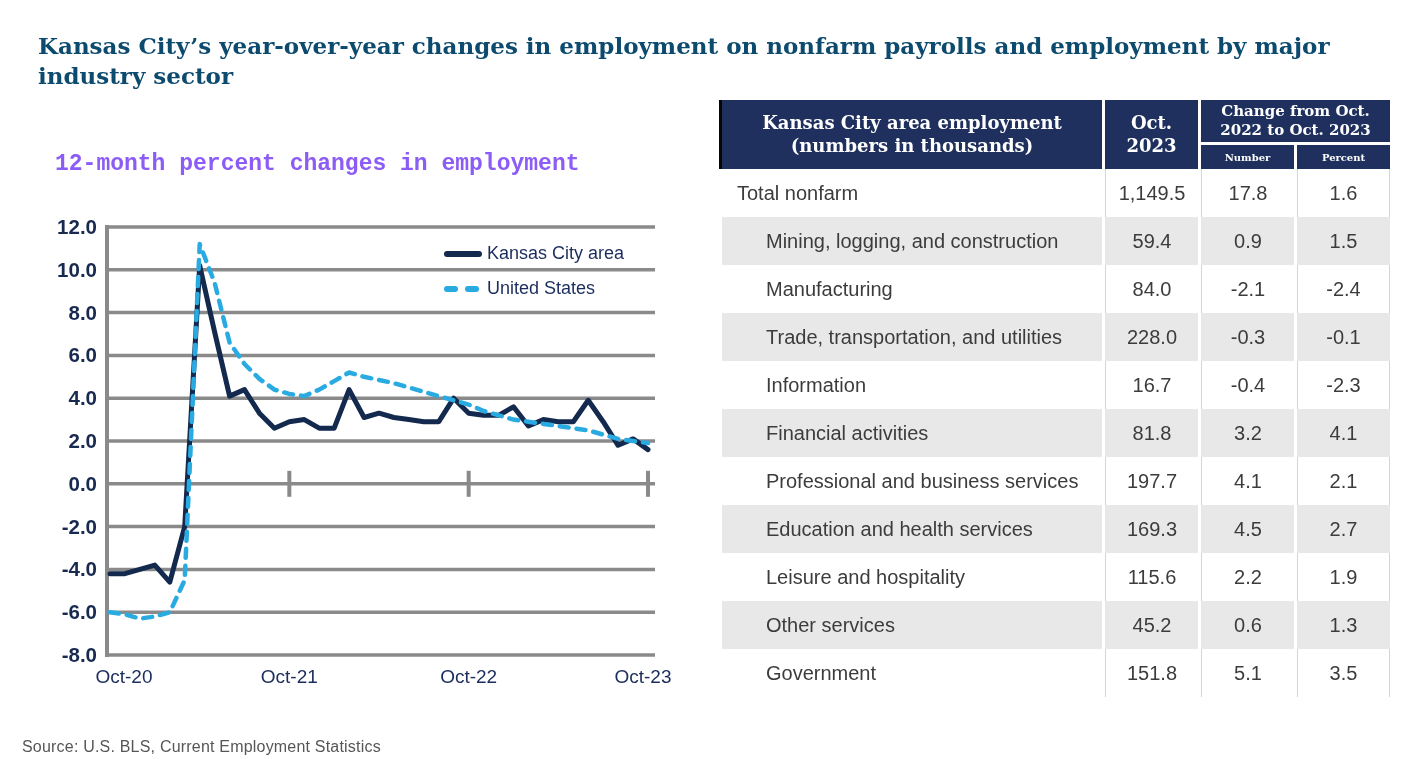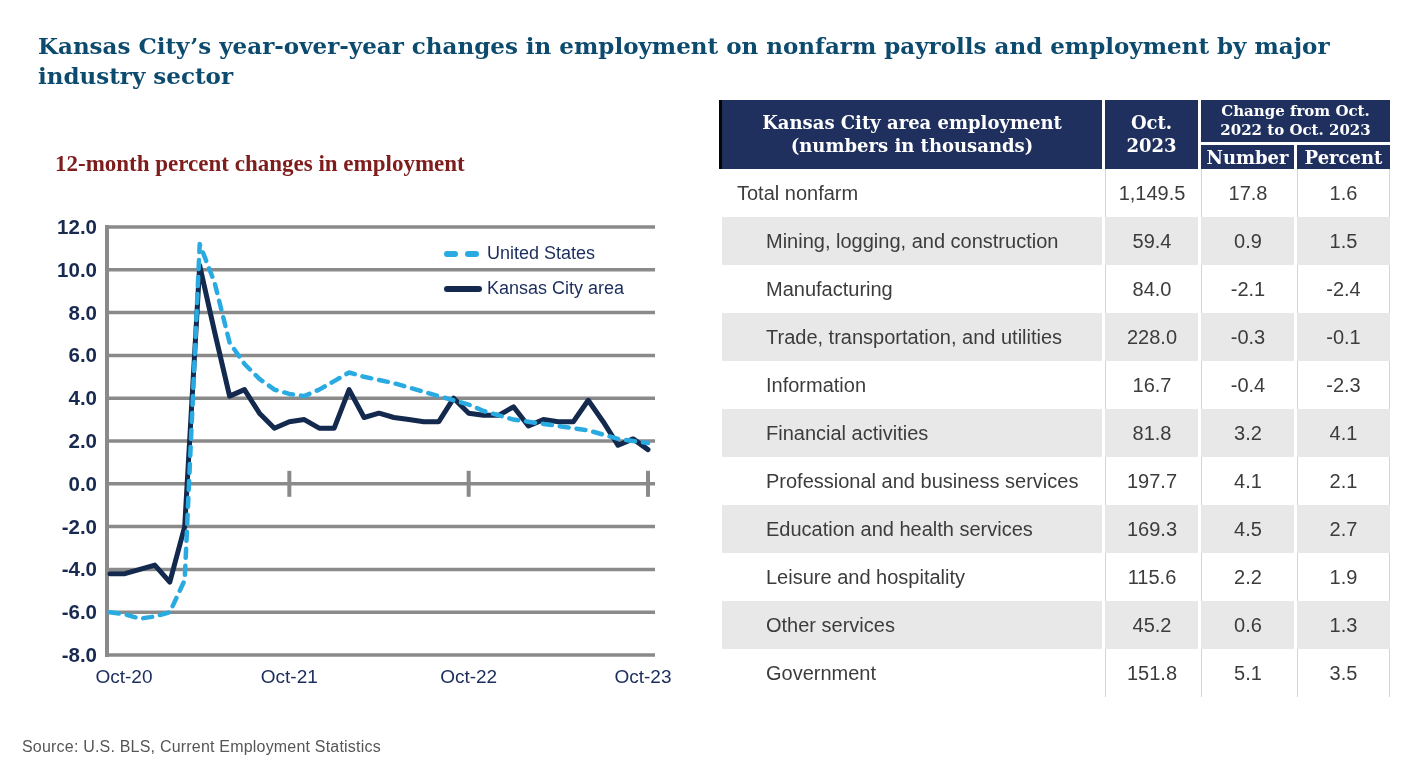--- a/index.html
+++ b/index.html
@@ -8,22 +8,22 @@
     font-family:"Liberation Sans",sans-serif;overflow:hidden;
   }
   
   .page-title{
     position:absolute;left:38px;top:16px;width:1330px;
     font-family:"DejaVu Serif","Liberation Serif",serif;
     font-weight:bold;font-size:23px;line-height:30px;color:#0c4a6e;
   }
   .chart-title{
     position:absolute;left:55px;top:144px;width:640px;
-    font-family:Liberation Serif, serif;
-    font-weight:bold;font-size:23px;color:#7f1d1d;margin-top:7px;
+    font-family:Liberation Mono, monospace;
+    font-weight:bold;font-size:23px;color:#8b5cf6;margin-top:7px;
   }
   .source-note{
     position:absolute;left:22px;top:722px;
     font-size:16px;color:#565656;letter-spacing:.2px;
   }
   
   .chart-host{position:absolute;left:30px;top:210px;width:660px;height:500px;}
   .chart-host svg{position:absolute;left:0;top:0;}
   .legend{position:absolute;left:414px;top:30px;display:flex;flex-direction:column;gap:8px;}
   .legend-item{display:flex;align-items:center;height:27px;}
@@ -39,21 +39,21 @@
     grid-template-rows:42px 24px;gap:3px;background:#ffffff;
   }
   .header-edge{position:absolute;left:-3px;top:0;width:3px;height:100%;background:#060606;}
   .hcell{
     background:#20305e;color:#ffffff;display:flex;align-items:center;justify-content:center;
     text-align:center;font-family:"DejaVu Serif","Liberation Serif",serif;font-weight:bold;
   }
   .hcell.main{grid-row:1/3;grid-column:1;font-size:18px;line-height:1.25;padding:12px 28px;}
   .hcell.oct{grid-row:1/3;grid-column:2;font-size:18px;line-height:1.25;padding:0 0;}
   .hcell.change{grid-row:1;grid-column:3/5;font-size:15px;line-height:1.25;padding:0 18px;}
-  .hcell.sub{grid-row:2;font-size:18px;}
+  .hcell.sub{grid-row:2;font-size:10px;}
   .tbl-body{display:flex;flex-direction:column;}
   .trow{
     display:grid;grid-template-columns:380px 93px 93px 93px;gap:3px;
     height:48px;background:#ffffff;
   }
   .tcell{
     display:flex;align-items:center;font-size:20px;color:#3c3c3c;background:#ffffff;
   }
   .tcell.num{justify-content:center;text-align:center;}
   .trow.alt .tcell{background:#e8e8e8;}
@@ -103,29 +103,29 @@
           <text x="259.33333333333337" y="473" text-anchor="middle" fill="#1b2d5c" font-size="19" font-family="&quot;Liberation Sans&quot;,sans-serif">Oct-21</text>
           <line x1="438.6666666666667" y1="260.8" x2="438.6666666666667" y2="286.8" stroke="#8a8a8a" stroke-width="4"></line>
           <text x="438.6666666666667" y="473" text-anchor="middle" fill="#1b2d5c" font-size="19" font-family="&quot;Liberation Sans&quot;,sans-serif">Oct-22</text>
           <line x1="618" y1="260.8" x2="618" y2="286.8" stroke="#8a8a8a" stroke-width="4"></line>
           <text x="613" y="473" text-anchor="middle" fill="#1b2d5c" font-size="19" font-family="&quot;Liberation Sans&quot;,sans-serif">Oct-23</text>
           <polyline points="80.0,363.7 94.9,363.7 109.9,359.4 124.8,355.1 139.8,372.2 154.7,316.6 169.7,55.5 184.6,121.9 199.6,186.1 214.5,179.6 229.4,203.2 244.4,218.2 259.3,211.7 274.3,209.6 289.2,218.2 304.2,218.2 319.1,179.6 334.1,207.5 349.0,203.2 363.9,207.5 378.9,209.6 393.8,211.7 408.8,211.7 423.7,188.2 438.7,203.2 453.6,205.3 468.6,205.3 483.5,196.8 498.4,216.0 513.4,209.6 528.3,211.7 543.3,211.7 558.2,190.3 573.2,211.7 588.1,235.3 603.1,228.9 618.0,239.6" fill="none" stroke="#13294e" stroke-width="5" stroke-linejoin="round" stroke-linecap="round"></polyline>
           <polyline points="80.0,402.2 94.9,404.3 109.9,408.6 124.8,406.5 139.8,402.2 154.7,370.1 169.7,34.1 184.6,72.6 199.6,132.6 214.5,154.0 229.4,168.9 244.4,179.6 259.3,183.9 274.3,186.1 289.2,179.6 304.2,171.1 319.1,162.5 334.1,166.8 349.0,170.0 363.9,173.2 378.9,177.5 393.8,181.8 408.8,186.1 423.7,190.3 438.7,194.6 453.6,201.0 468.6,205.3 483.5,209.6 498.4,211.7 513.4,213.9 528.3,216.0 543.3,218.2 558.2,220.3 573.2,224.6 588.1,228.9 603.1,231.0 618.0,233.1" fill="none" stroke="#29abe2" stroke-width="4.5" stroke-linejoin="round" stroke-linecap="round" stroke-dasharray="9 8"></polyline>
         </svg>
       <div class="legend">
         <div class="legend-item">
+          <span class="swatch-solid"></span>
+          <span class="legend-label">Kansas City area</span>
+        </div>
+        <div class="legend-item">
           <span class="swatch-dash">
               <i></i>
               <i></i>
             </span>
           <span class="legend-label">United States</span>
-        </div>
-        <div class="legend-item">
-          <span class="swatch-solid"></span>
-          <span class="legend-label">Kansas City area</span>
         </div>
       </div>
     </div>
   </section>
 
   <section class="emp-table">
     <div class="tbl-header">
       <div class="header-edge"></div>
       <div class="hcell main">Kansas City area employment (numbers in thousands)</div>
       <div class="hcell oct">Oct. 2023</div>

